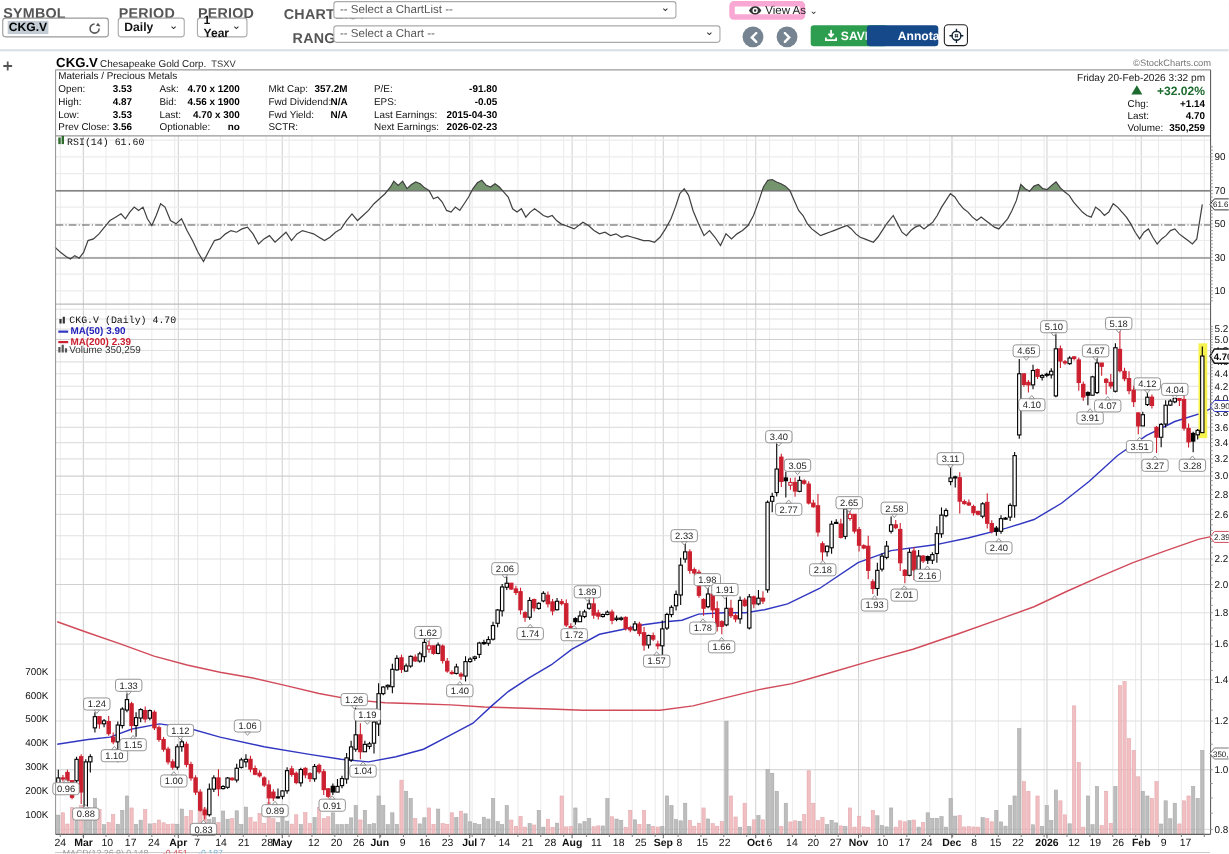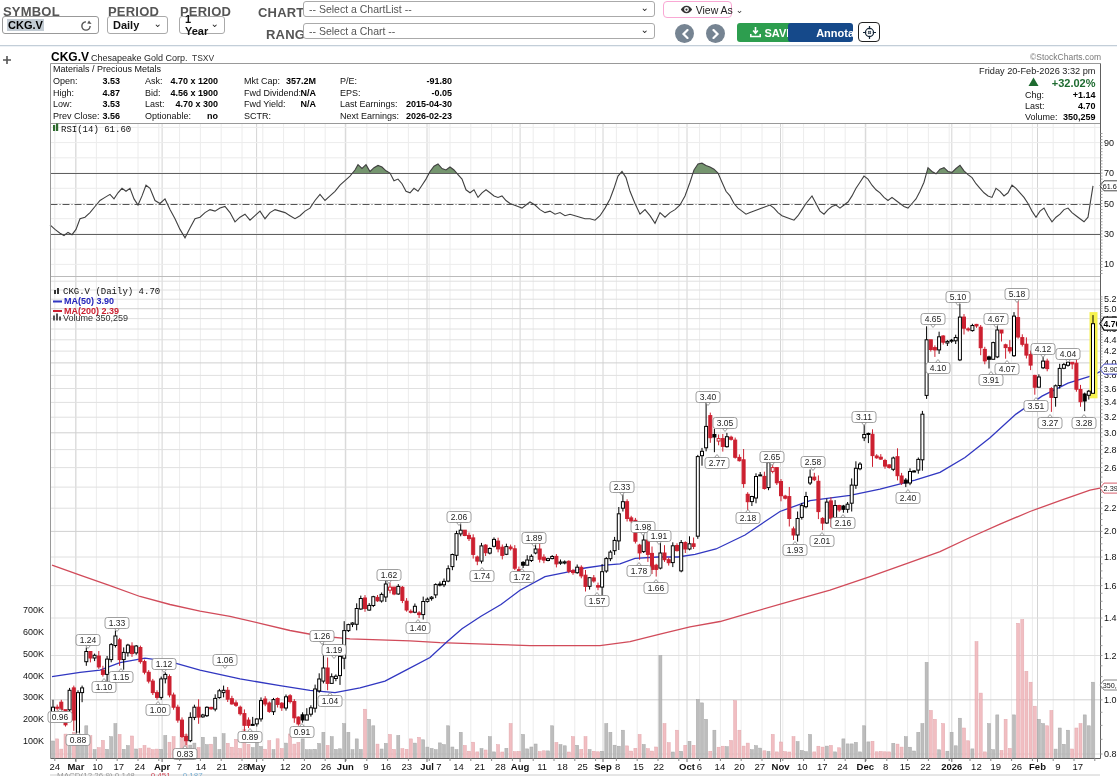--- a/index.html
+++ b/index.html
@@ -2,21 +2,21 @@
 <html><head><meta charset="utf-8"><style>
 *{margin:0;padding:0;box-sizing:border-box;}
 body{width:1117px;height:776px;font-family:"Liberation Sans",sans-serif;background:#fff;overflow:hidden;position:relative;}
 #toolbar{position:absolute;left:0;top:0;width:1117px;height:46px;background:#fff;border-bottom:1px solid #c3ced8;box-shadow:0 1px 0 #eef2f6;z-index:5;}
 .lab{position:absolute;font-size:13px;font-weight:bold;color:#555;letter-spacing:0.2px;}
 .inputbox{position:absolute;border:1px solid #999;border-radius:3px;font-size:11px;padding:2px 4px;background:#fff;}
 .selbox{position:absolute;border:1px solid #aaa;border-radius:3px;font-size:11px;font-weight:bold;color:#111;padding:1.5px 5px;background:#fff;display:flex;justify-content:space-between;align-items:center;}
 .selbox .chev{font-size:10px;font-weight:normal;color:#222;line-height:5px;margin-top:-4px;}
 .selbox.big{font-weight:normal;}
 .selbox .ph{color:#555;font-size:10.5px;}
-.btn-white{position:absolute;border:1px solid #f9a8d4;border-radius:4px;background:#fff;font-size:11px;color:#222;display:flex;align-items:center;justify-content:center;padding-left:28px;}
+.btn-white{position:absolute;border:5px solid #f9a8d4;border-radius:4px;background:#fff;font-size:11px;color:#222;display:flex;align-items:center;justify-content:center;padding-left:28px;}
 .circ{position:absolute;width:19px;height:19px;border-radius:50%;background:#768492;display:flex;align-items:center;justify-content:center;}
 .btn-green{position:absolute;border-radius:3px;background:#2d9e4f;color:#fff;font-size:11px;font-weight:bold;display:flex;align-items:center;justify-content:center;}
 .btn-navy{position:absolute;border-radius:3px;background:#15498a;color:#fff;font-size:11px;font-weight:bold;display:flex;align-items:center;justify-content:center;padding-left:36px;}
 .btn-target{position:absolute;border:1.5px solid #222;border-radius:4px;background:#fff;display:flex;align-items:center;justify-content:center;}
 #chart{position:absolute;left:0;top:0;}
 </style></head>
 <body>
 
 <div id="toolbar">
  <div class="lab" style="left:3px;top:4px;">SYMBOL</div>
@@ -31,21 +31,21 @@
  <div class="selbox" style="left:107px;top:16px;width:61px;height:18px;">
       <span>Daily</span>
       <span class="chev">⌄</span>
     </div>
  <div class="lab" style="left:180px;top:4px;">PERIOD</div>
  <div class="selbox" style="left:179px;top:16px;width:46px;height:18px;">
       <span>1 Year</span>
       <span class="chev">⌄</span>
     </div>
  <div class="lab" style="left:258px;top:5px;width:40px;">CHARTLIST</div>
- <div class="selbox big" style="left:303px;top:1px;width:352px;height:16px;">
+ <div class="selbox big" style="left:303px;top:1px;width:312px;height:16px;">
       <span class="ph">-- Select a ChartList --</span>
       <span class="chev">⌄</span>
     </div>
  <div class="lab" style="left:266px;top:27px;width:32px;text-align:right;">RANGE</div>
  <div class="selbox big" style="left:303px;top:23px;width:352px;height:16px;gap:32px;">
       <span class="ph">-- Select a Chart --</span>
       <span class="chev">⌄</span>
     </div>
  <div class="btn-white" style="left:663px;top:1px;width:69px;height:17px;white-space:nowrap;">
    <svg width="13" height="9" viewBox="0 0 16 12" style="flex:none;">

